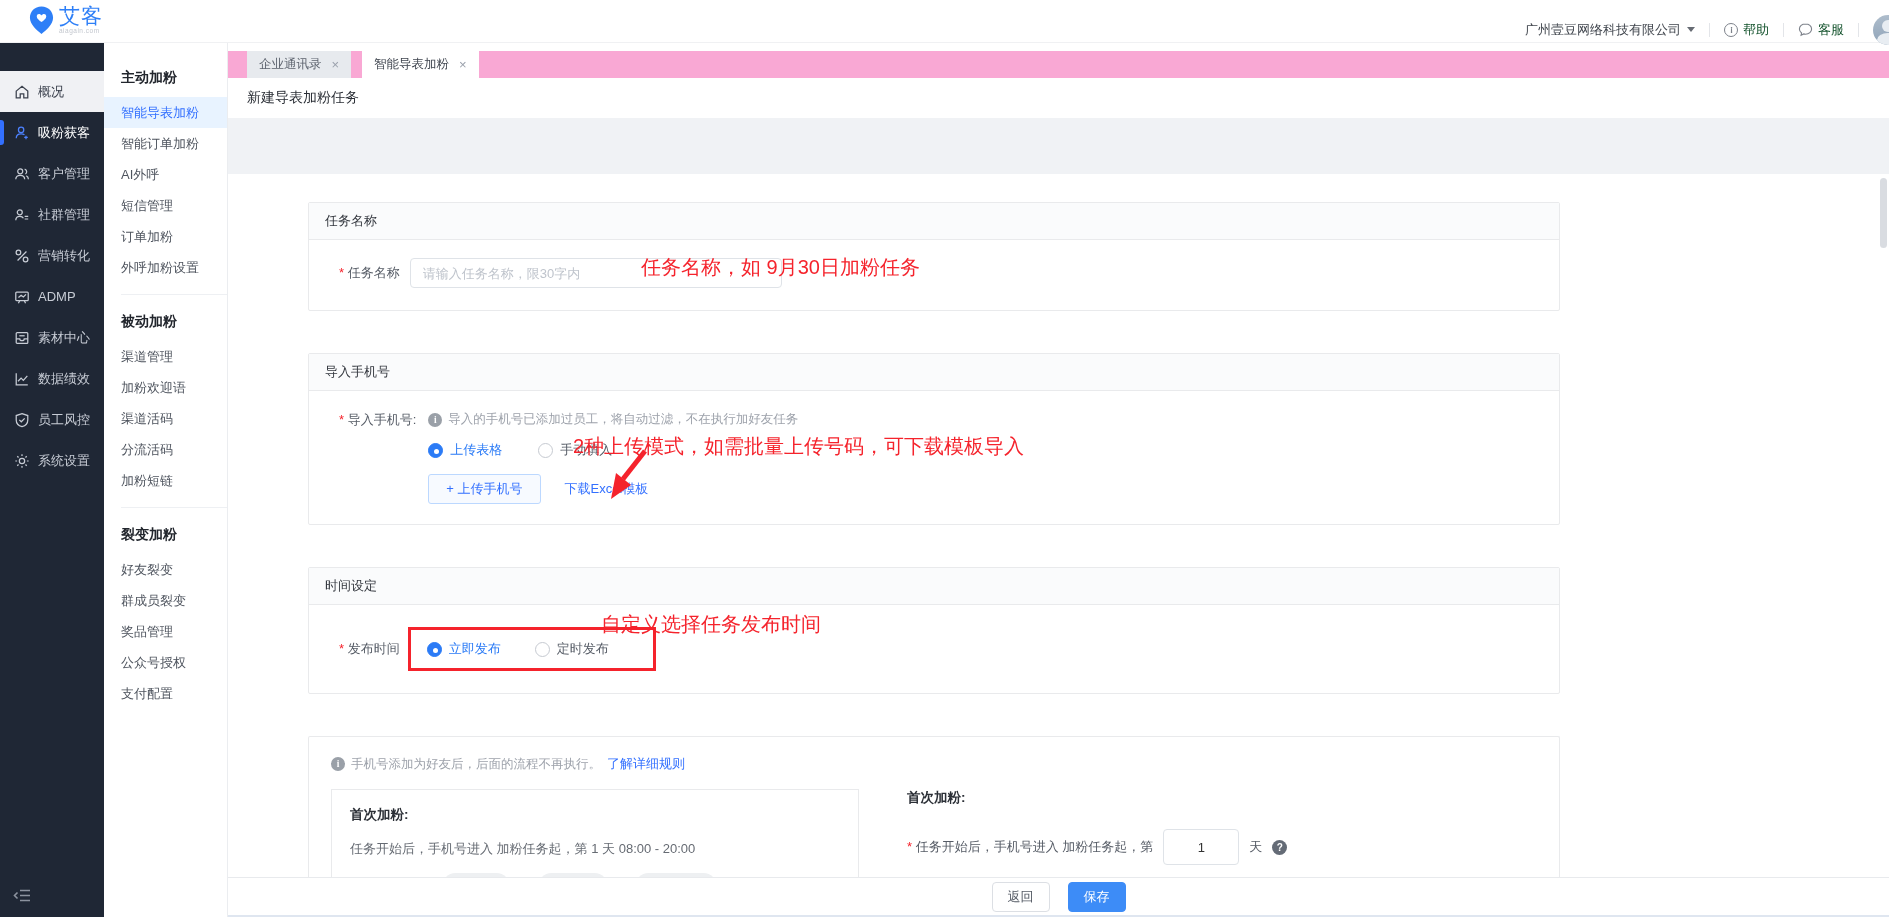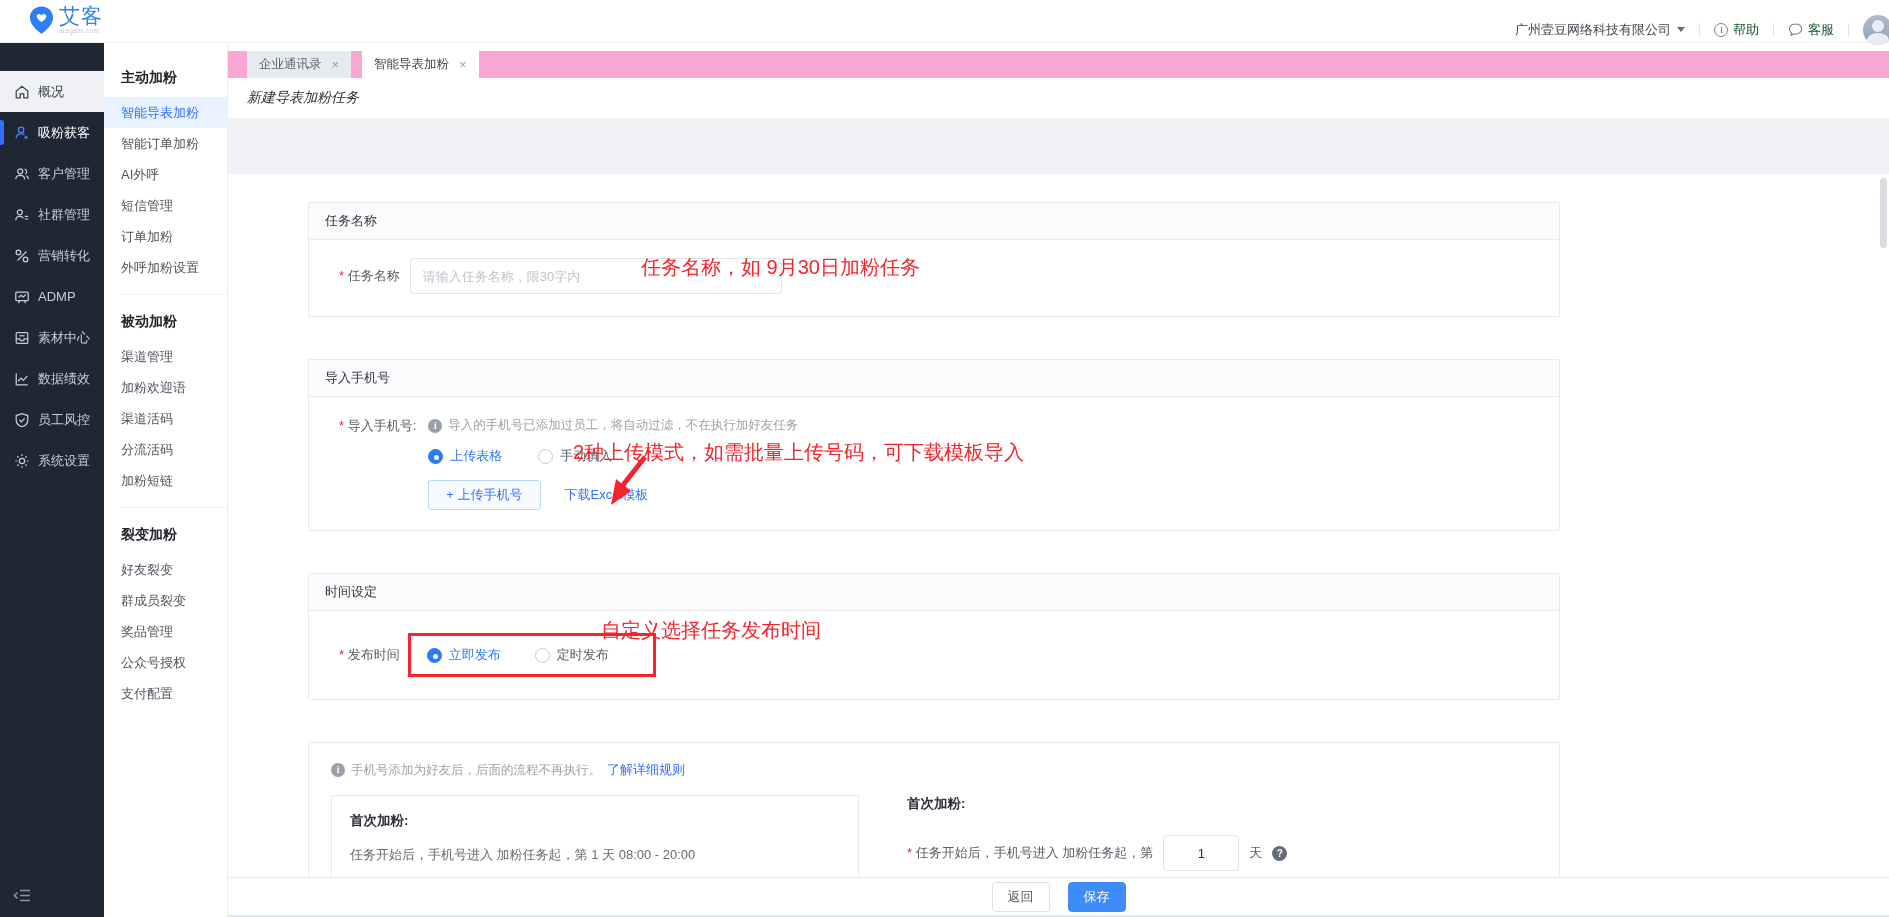--- a/index.html
+++ b/index.html
@@ -6,21 +6,21 @@
   html,body { width:1889px; height:917px; overflow:hidden; }
   body { font-family:"Liberation Sans","DejaVu Sans",sans-serif; background:#fff; color:#333; }
   .app { position:relative; width:1889px; height:917px; overflow:hidden; background:#fff; }
 
   
   .topbar { position:absolute; top:0; left:0; right:0; height:43px; background:#fff; border-bottom:1px solid #f0f1f3; z-index:30; }
   .logo { position:absolute; left:28px; top:5px; display:flex; align-items:flex-start; gap:4px; }
   .logo-text-wrap { display:flex; flex-direction:column; line-height:1; }
   .logo-name { font-size:21px; font-weight:normal; color:#2e7ff7; letter-spacing:1px; }
   .logo-domain { font-size:6.5px; color:#c2c6cd; margin-top:2px; letter-spacing:.5px; }
-  .topbar-right { position:absolute; right:0; top:0; height:59px; display:flex; align-items:center; gap:14px; padding-right:10px; }
+  .topbar-right { position:absolute; right:0; top:0; height:59px; display:flex; align-items:center; gap:14px; }
   .company { display:flex; align-items:center; gap:6px; font-size:13px; color:#41464e; cursor:pointer; }
   .caret-down { width:0; height:0; border-left:4px solid transparent; border-right:4px solid transparent; border-top:5px solid #666b73; }
   .top-sep { width:1px; height:14px; background:#e3e5e9; }
   .top-link { display:flex; align-items:center; gap:5px; font-size:13px; color:#14532d; cursor:pointer; }
   .icon-circle-i { width:14px; height:14px; border-radius:50%; border:1px solid #7d828b; color:#7d828b; font-size:9px; display:flex; align-items:center; justify-content:center; font-weight:bold; }
   .icon-circle-i::before { content:'!'; transform:rotate(180deg); }
   .avatar { width:30px; height:30px; border-radius:50%; background:linear-gradient(#aebdcc,#8fa3b8); margin-right:-14px; flex:none; position:relative; overflow:hidden; }
   .avatar::before { content:''; position:absolute; left:9px; top:5px; width:12px; height:12px; border-radius:50%; background:#e8edf2; }
   .avatar::after { content:''; position:absolute; left:4px; top:18px; width:22px; height:14px; border-radius:50% 50% 0 0; background:#e8edf2; }
 
@@ -45,36 +45,36 @@
 
   
   .main { position:absolute; top:43px; left:228px; right:0; bottom:0; background:#f0f2f5; }
   .tabstrip { position:relative; height:35px; background:#f9a8d4; display:flex; align-items:flex-end; padding-left:19px; }
   .tabstrip::before { content:''; position:absolute; top:0; left:0; right:0; height:8px; background:#fff; }
   .tab { position:relative; z-index:1; height:27px; display:flex; align-items:center; gap:10px; padding:0 12px; margin-right:11px; font-size:12.5px; color:#5d636e; background:#e7eaee; cursor:pointer; white-space:nowrap; }
   .tab.active { background:#fff; color:#3e444e; }
   .tab-close { font-size:13px; color:#9aa0ab; line-height:1; cursor:pointer; }
   .tab-close::before { content:'×'; }
 
-  .titlebar { height:40px; background:#fff; display:flex; align-items:center; padding-left:19px; font-size:14px; color:#2b2f36;font-style:italic; }
+  .titlebar { height:40px; background:#fff; display:flex; align-items:center; padding-left:19px; font-size:14px; color:#2b2f36; }
 
   .content { position:absolute; top:131px; left:0; right:0; bottom:0; background:#fff; padding:28px 0 0 80px; overflow:hidden; }
   .scrollbar { position:absolute; top:0; right:2px; width:7px; height:100%; }
   .scrollbar-thumb { position:absolute; top:4px; right:0; width:7px; height:70px; border-radius:4px; background:#d9dce1; }
 
   .box { width:1252px; border:1px solid #e9eaec; border-radius:2px; margin-bottom:42px; background:#fff; }
   .box-head { height:37px; line-height:36px; background:#fafbfc; border-bottom:1px solid #e9eaec; padding-left:16px; font-size:13px; color:#33373e; }
   .box-body { position:relative; }
 
   .req { color:#565c66; font-size:13px; white-space:nowrap; }
   .req::before { content:'* '; color:#f5232c; }
 
   
   .tn-body { padding:18px 16px 22px 30px; display:flex; align-items:center; gap:10px; }
-  .tn-input { width:372px; height:36px; border:1px solid #dfe3e8; border-radius:4px; padding:0 12px; font-size:13px; color:#333; outline:none; font-family:inherit; }
+  .tn-input { width:372px; height:30px; border:1px solid #dfe3e8; border-radius:4px; padding:0 12px; font-size:13px; color:#333; outline:none; font-family:inherit; }
   .tn-input::placeholder { color:#bfc4cc; }
 
   .annotation { position:absolute; color:#f5232c; font-size:20px; white-space:nowrap; z-index:5; }
 
   
   .ip-body { padding:20px 16px 20px 30px; }
   .ip-grid { display:flex; gap:12px; }
   .ip-right { display:flex; flex-direction:column; }
   .info-line { display:flex; align-items:center; gap:6px; font-size:12.5px; color:#9da2ab; }
   .info-dot { width:14px; height:14px; border-radius:50%; background:#9aa0a8; color:#fff; font-size:9.5px; font-weight:bold; display:flex; align-items:center; justify-content:center; flex:none; }

